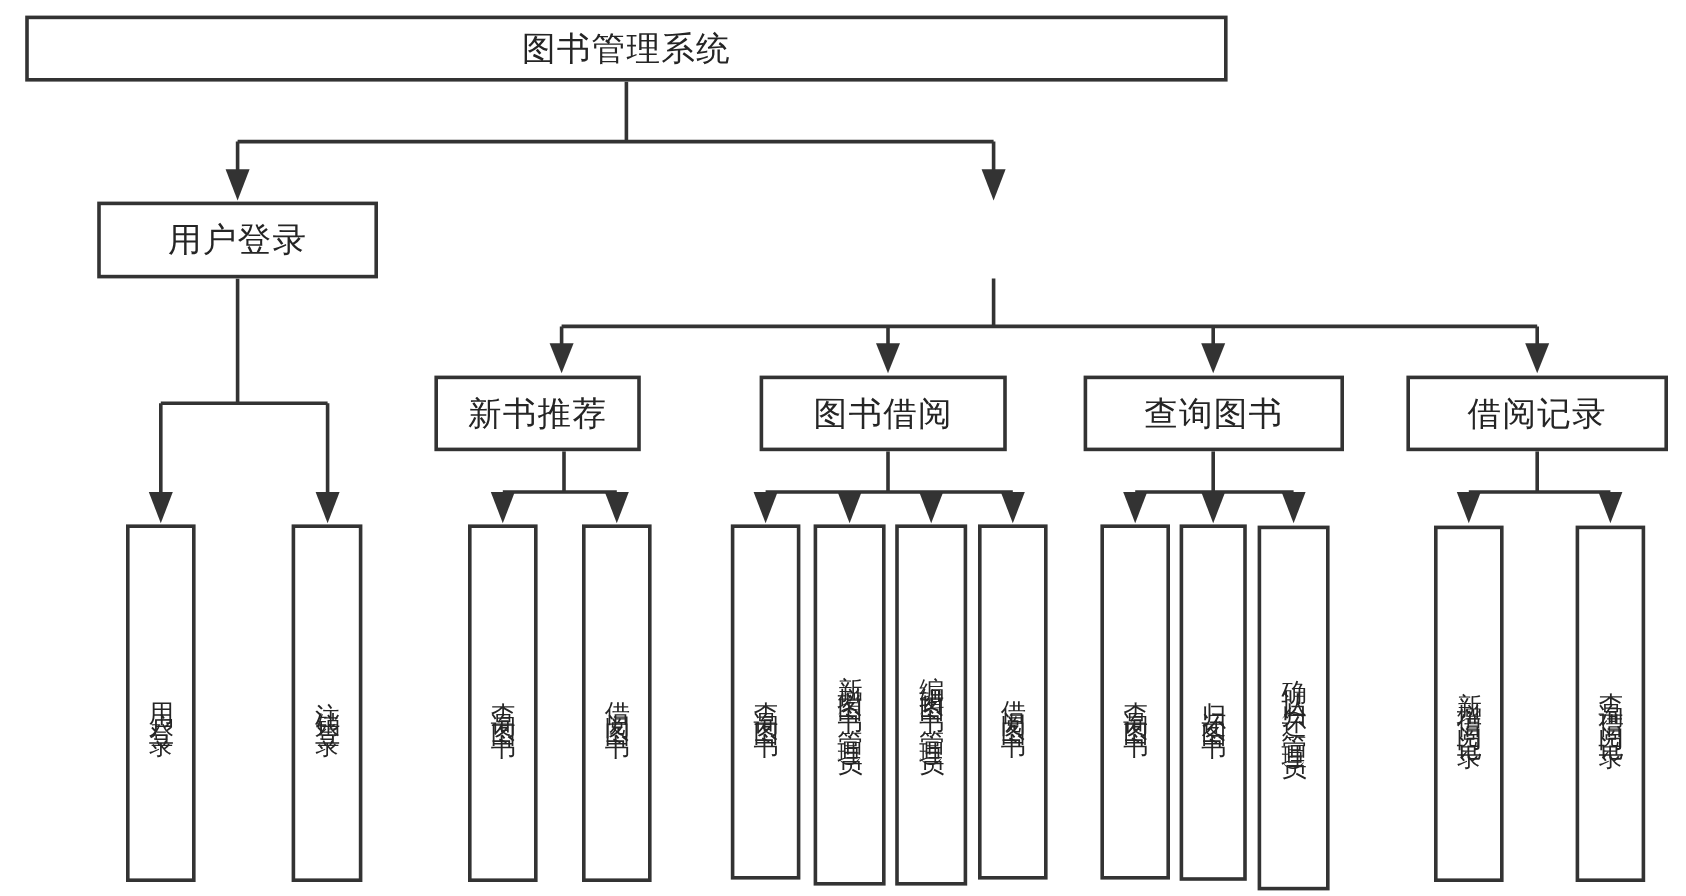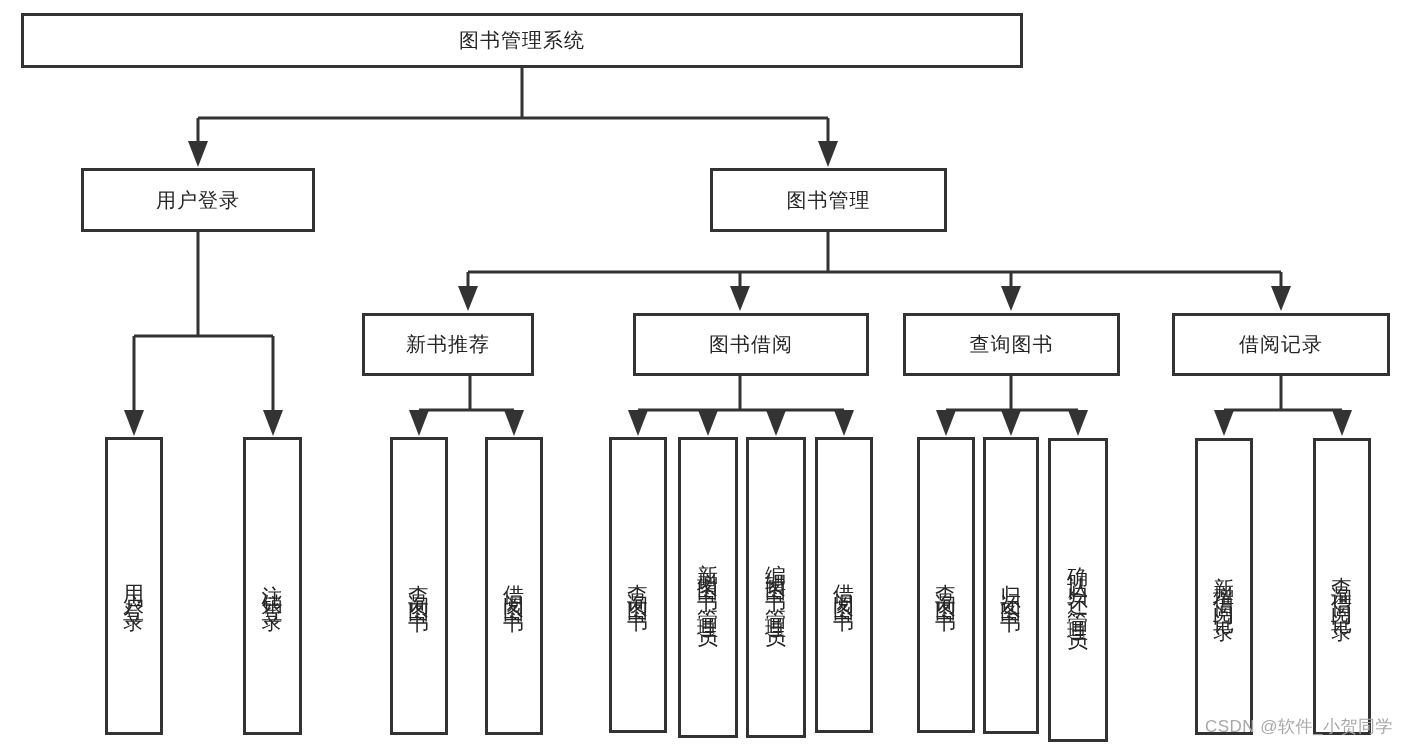--- a/index.html
+++ b/index.html
@@ -20,21 +20,21 @@
   }
   .node {
     position: absolute;
     box-sizing: border-box;
     background: #ffffff;
     border: 3px solid #333333;
     display: flex;
     align-items: center;
     justify-content: center;
     z-index: 2;
-    font-size: 20px;
+    font-size: 28px;
     letter-spacing: 1px;
     color: #252525;
   }
   .node.leaf {
     font-size: 21px;
   }
   .node.leaf .vtext {
     writing-mode: vertical-rl;
     text-orientation: mixed;
     letter-spacing: 9px;
@@ -96,28 +96,25 @@
     </g>
   </svg>
 
   <div class="node" style="left:21px; top:13px; width:1002px; height:55px;">
     <span>图书管理系统</span>
   </div>
 
   <div class="node" style="left:81px; top:168px; width:234px; height:64px;">
     <span>用户登录</span>
   </div>
-  <div class="node" style="left:710px; top:168px; width:237px; height:64px;">
-    <span>图书管理</span>
-  </div>
 
   <div class="node" style="left:362px; top:313px; width:172px; height:63px;">
     <span>新书推荐</span>
   </div>
-  <div class="node" style="left:633px; top:313px; width:236px; height:63px;">
+  <div class="node" style="left:633px; top:313px; width:206px; height:63px;">
     <span>图书借阅</span>
   </div>
   <div class="node" style="left:903px; top:313px; width:217px; height:63px;">
     <span>查询图书</span>
   </div>
   <div class="node" style="left:1172px; top:313px; width:218px; height:63px;">
     <span>借阅记录</span>
   </div>
 
   <div class="node leaf" style="left:105px; top:437px; width:58px; height:298px;">
@@ -157,15 +154,14 @@
     <span class="vtext">确认归还（管理员）</span>
   </div>
 
   <div class="node leaf" style="left:1195px; top:438px; width:58px; height:297px;">
     <span class="vtext">新增借阅记录</span>
   </div>
   <div class="node leaf" style="left:1313px; top:438px; width:58px; height:297px;">
     <span class="vtext">查询借阅记录</span>
   </div>
 
-  <div class="watermark">CSDN @软件_小贺同学</div>
 
 </div>
 
 </body></html>

